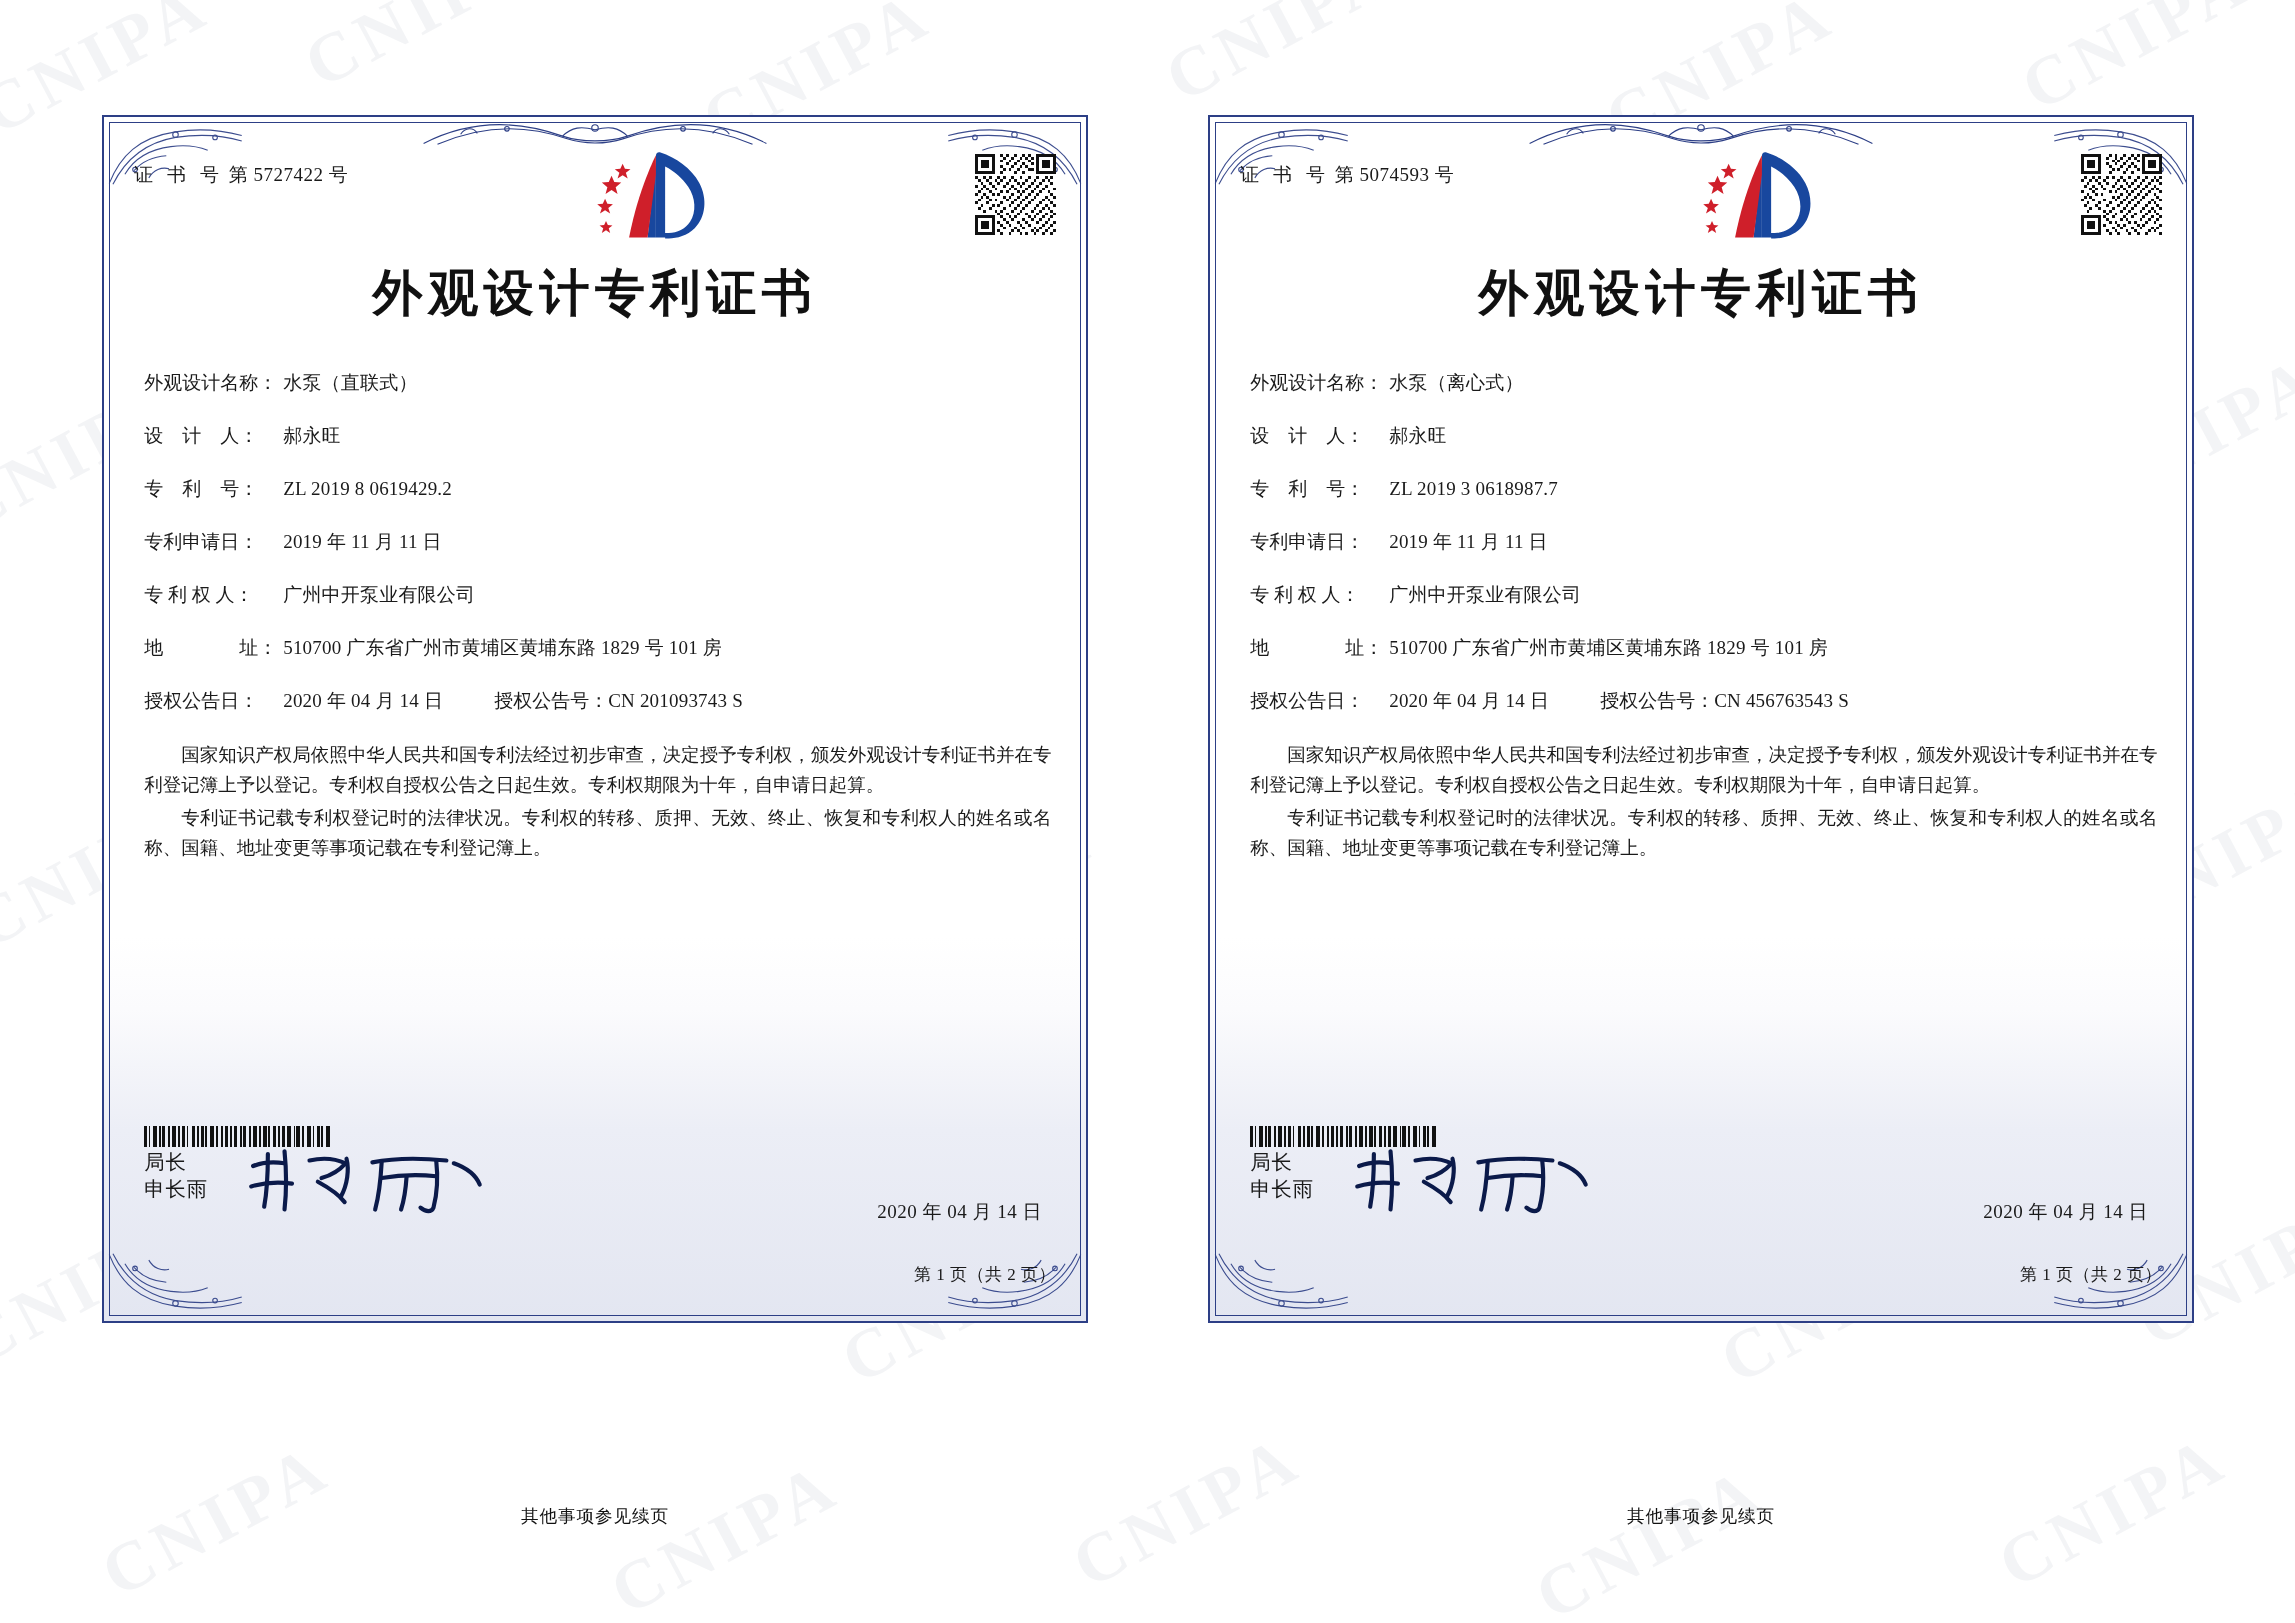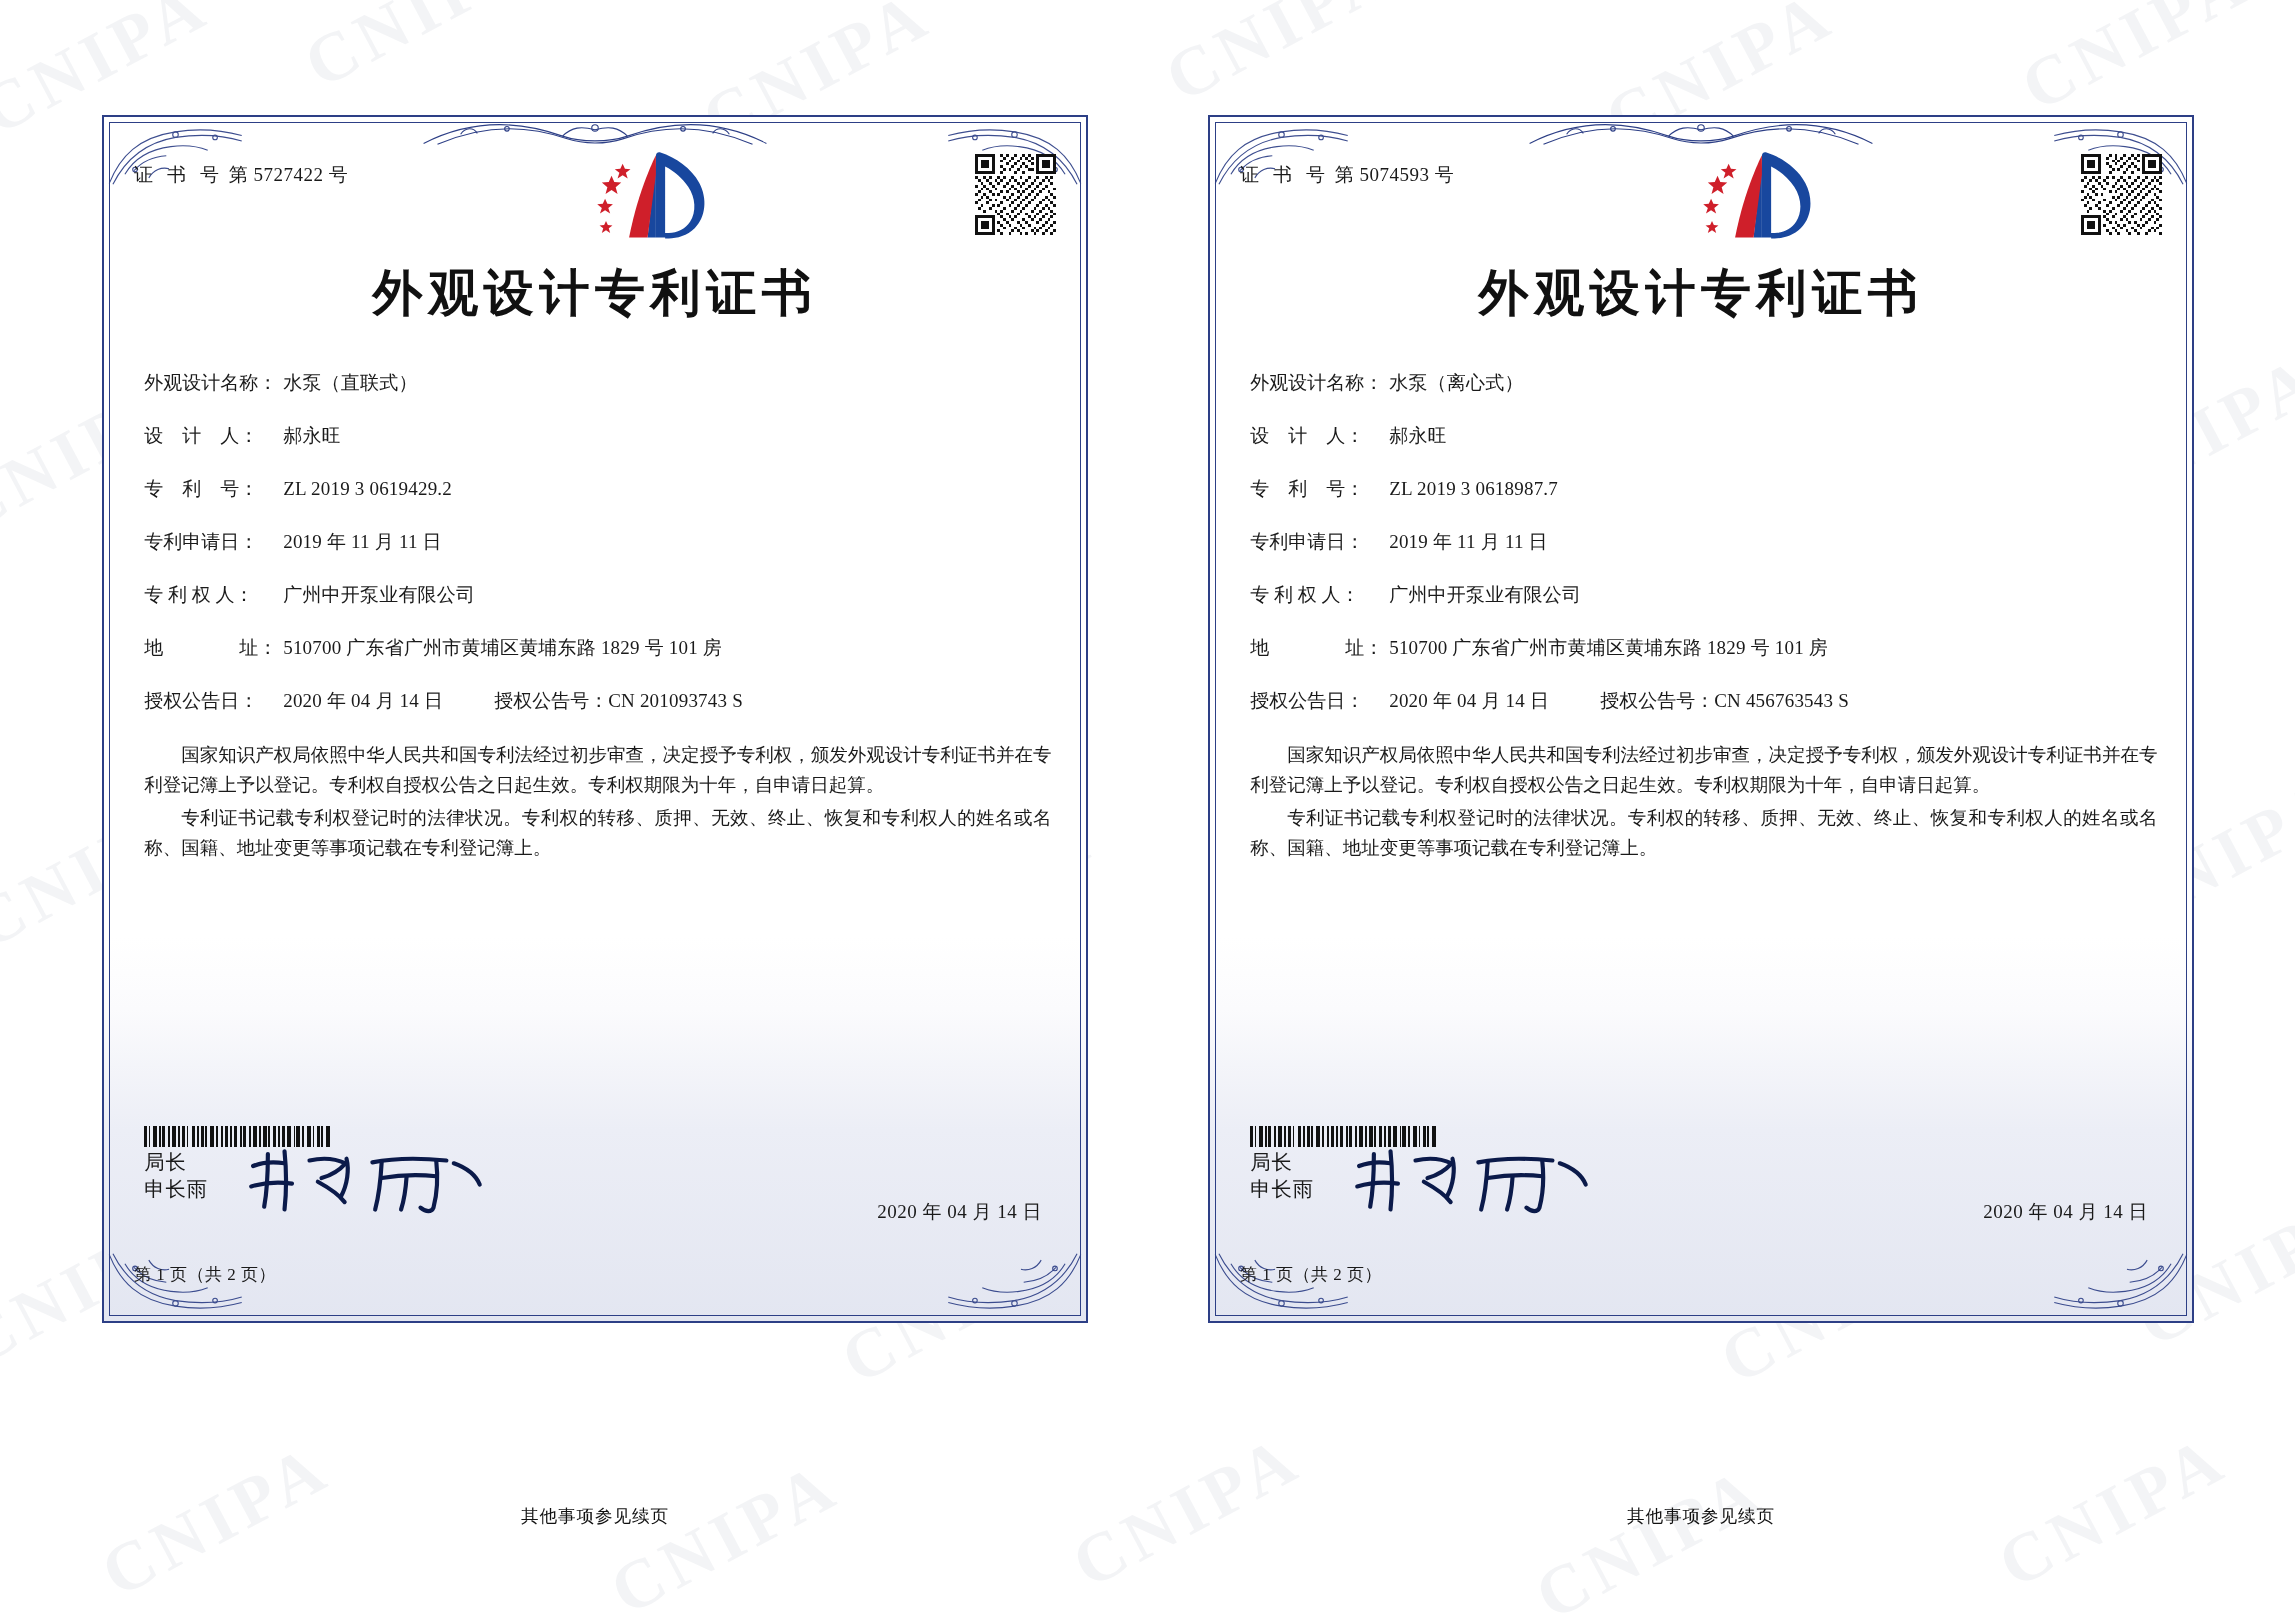--- a/index.html
+++ b/index.html
@@ -227,21 +227,21 @@
     bottom: 84px;
     font-size: 19px;
     letter-spacing: 0.5px;
   }
 
   .page-no {
     position: absolute;
     left: 0;
     right: 0;
     bottom: 23px;
-    text-align: left;
+    text-align: right;
     font-size: 17px;
     letter-spacing: 0.5px;
   }
 
   
   .footer-note {
     position: absolute;
     top: 1504px;
     width: 986px;
     text-align: center;
@@ -622,21 +622,21 @@
         <div class="field">
           <span class="k">外观设计名称：</span>
           <span class="v">水泵（直联式）</span>
         </div>
         <div class="field">
           <span class="k">设　计　人：</span>
           <span class="v">郝永旺</span>
         </div>
         <div class="field">
           <span class="k">专　利　号：</span>
-          <span class="v">ZL 2019 3 0619429.2</span>
+          <span class="v">ZL 2019 8 0619429.2</span>
         </div>
         <div class="field">
           <span class="k">专利申请日：</span>
           <span class="v">2019 年 11 月 11 日</span>
         </div>
         <div class="field">
           <span class="k">专 利 权 人：</span>
           <span class="v">广州中开泵业有限公司</span>
         </div>
         <div class="field">

